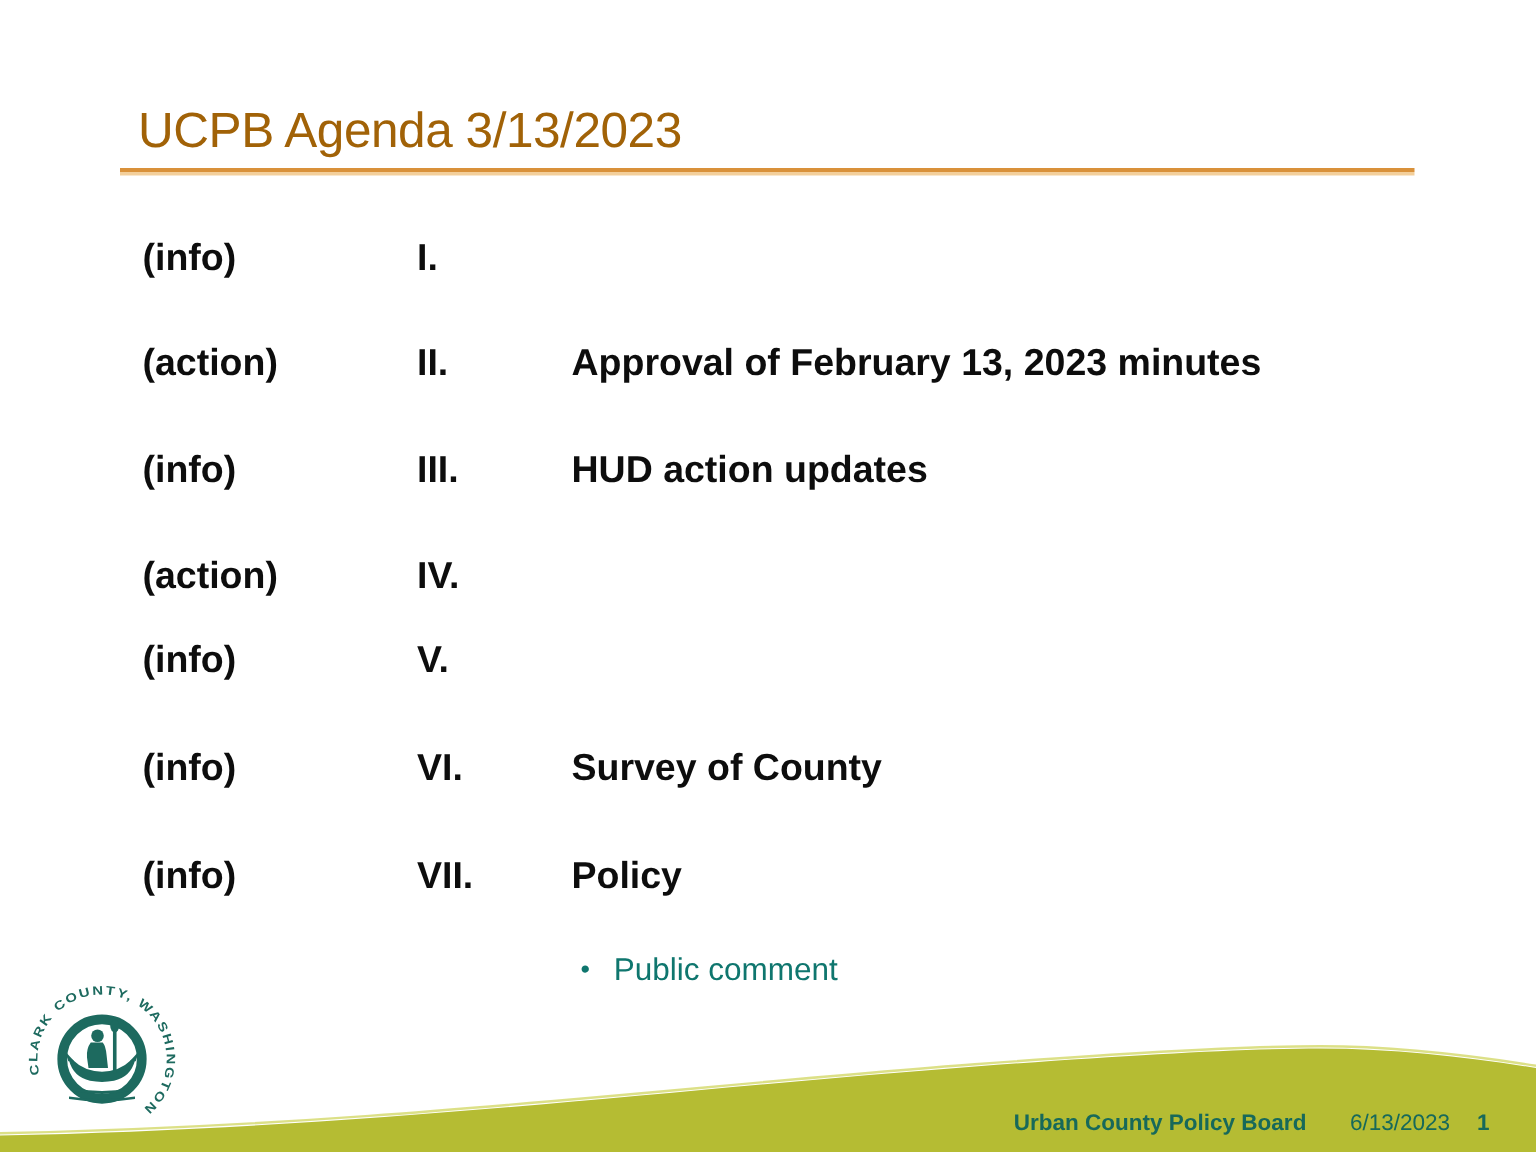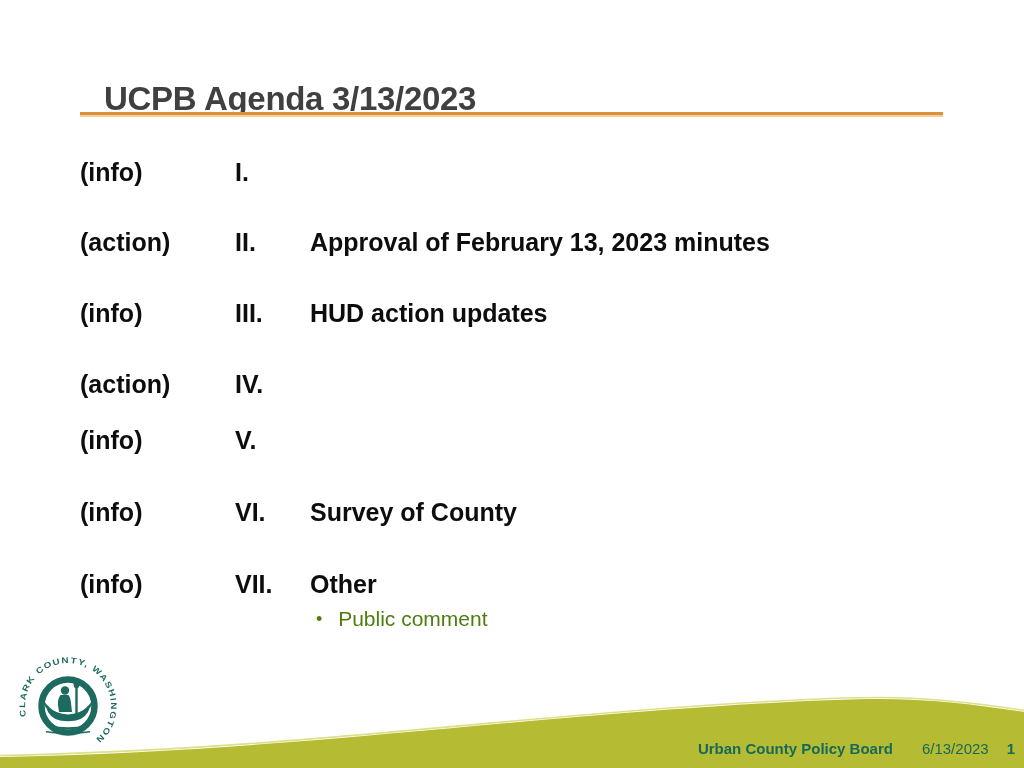--- a/index.html
+++ b/index.html
@@ -11,52 +11,53 @@
   }
   .slide {
     position: relative;
     width: 1024px; height: 768px;
     background: #ffffff;
   }
   
   .slide-title {
     position: absolute;
     left: 88px; top: 64px;
-    margin: 16px;
+    margin: 4px;
     font-size: 33px;
-    font-weight: 700;
-    color: #404040;
+    font-weight: 400;
+    color: #a16207;
     letter-spacing: -0.3px;
   }
   .title-rule {
     position: absolute;
     left: 80px; top: 112px;
     width: 863px; height: 5px;
     background: linear-gradient(to bottom, #d9913a 0, #d9913a 3px, #f3cf9b 3px, #f3cf9b 5px);
   }
   
   .agenda-row {
     position: absolute;
-    left: 80px; right: 40px;
+    left: 95px; right: 40px;
     display: grid;
     grid-template-columns: 155px 75px auto;
     align-items: start;
     color: #0d0d0d;
     font-size: 25px;
     font-weight: 700;
     line-height: 1.15;
+    gap: 28px;
   }
   .agenda-row .tag,
   .agenda-row .numeral,
   .agenda-row .item-text { white-space: nowrap; }
   .sub-bullet {
     grid-column: 3;
     font-size: 21px;
     font-weight: 400;
-    color: #4d7c0f;
+    color: #0f766e;
     margin-top: 8px;
     padding-left: 6px;
     white-space: nowrap;
   }
   .sub-bullet::before {
     content: "\2022";
     font-size: 18px;
     margin-right: 10px;
     position: relative;
     top: -1px;
@@ -64,21 +65,21 @@
   
   .footer-wave {
     position: absolute;
     left: 0; bottom: 0;
     width: 1024px; height: 80px;
     display: block;
   }
   
   .footer-text {
     position: absolute;
-    right: 9px; bottom: 11px;
+    right: 31px; bottom: 11px;
     display: flex;
     align-items: baseline;
     color: #17695a;
     font-size: 15px;
     z-index: 3;
   }
   .footer-org { font-weight: 700; }
   .footer-date { font-weight: 400; margin-left: 29px; }
   .footer-page { font-weight: 700; margin-left: 18px; }
   
@@ -140,21 +141,21 @@
     <div class="agenda-row" style="top: 498px;">
       <span class="tag">(info)</span>
       <span class="numeral">VI.</span>
       <span class="item-text">Survey of County</span>
 
     </div>
 
     <div class="agenda-row" style="top: 570px;">
       <span class="tag">(info)</span>
       <span class="numeral">VII.</span>
-      <span class="item-text">Other</span>
+      <span class="item-text">Policy</span>
       <div class="sub-bullet">
         <span>Public comment</span>
       </div>
     </div>
   </div>
 
   <svg class="footer-wave" viewBox="0 0 1024 80" preserveAspectRatio="none" aria-hidden="true">
     <path d="M0,69 C250,64 450,38 650,23 C750,15.5 830,11 880,11 C930,11 980,17 1024,24 L1024,80 L0,80 Z" fill="#b5bc33"></path>
     <path d="M0,67.5 C250,62.5 450,36.5 650,21.5 C750,14 830,9.5 880,9.5 C930,9.5 980,15.5 1024,22.5" fill="none" stroke="#d6db72" stroke-width="1.6" opacity="0.85"></path>
   </svg>

